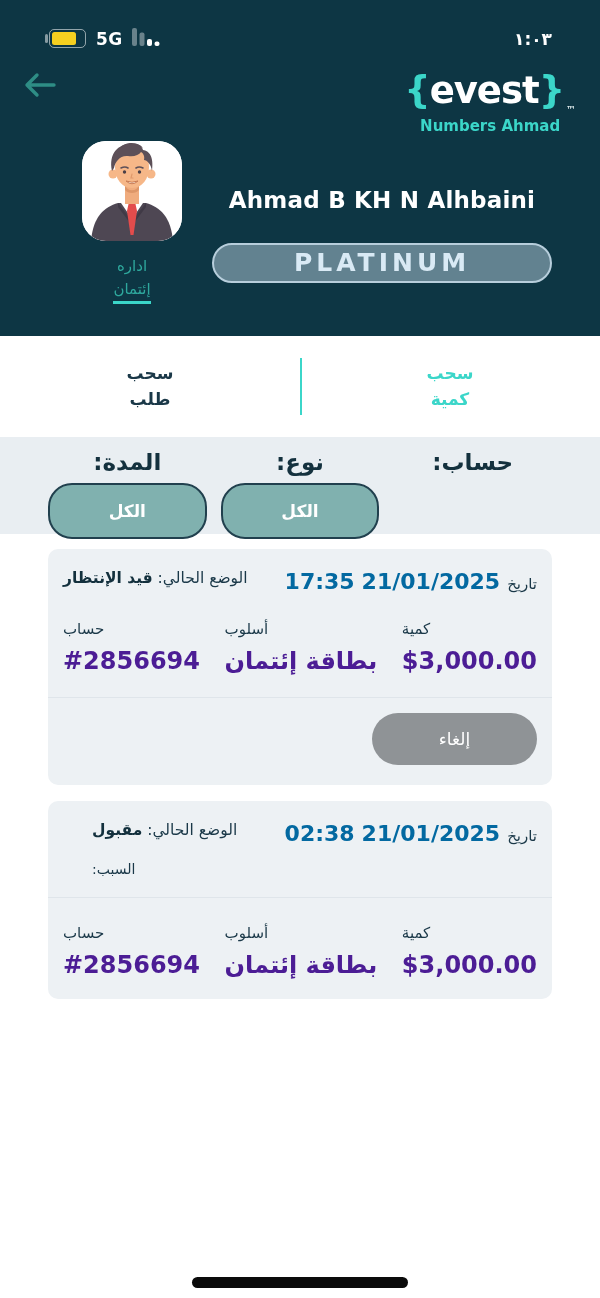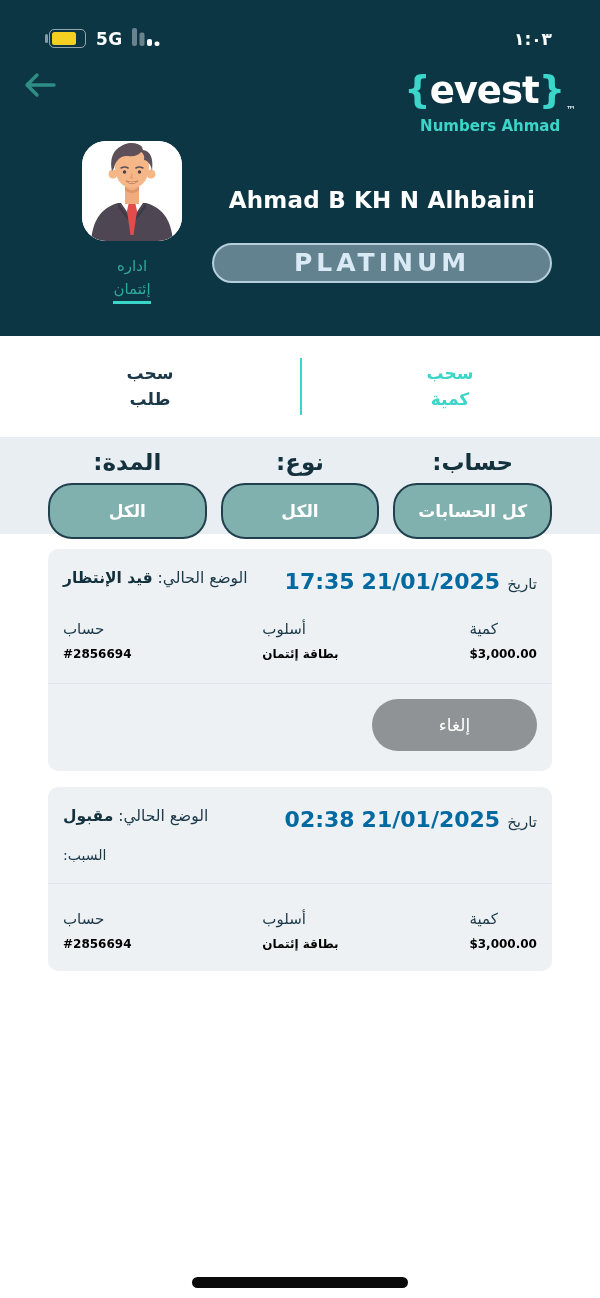--- a/index.html
+++ b/index.html
@@ -60,25 +60,25 @@
   
   .main{padding:15px 48px 0;background:#fff;}
   .card{background:var(--card-bg);border-radius:10px;margin-bottom:16px;overflow:hidden;}
   .card-top{display:flex;flex-direction:row-reverse;justify-content:space-between;align-items:flex-start;padding:20px 15px 0;}
   .date-group{display:flex;flex-direction:row-reverse;gap:7px;align-items:baseline;color:var(--dark-text);}
   .date-group .lbl{font-size:15px;}
   .date-group b{font-size:22px;color:#0369a1;}
   .status-group{font-size:15.5px;color:var(--dark-text);}
   .status-group b{color:#13303D;}
   .reason-line{font-size:14px;color:var(--dark-text);margin-top:22px;}
-  .card-left{ text-align:left;}
+  .card-left{ text-align:left;margin-left:29px;}
   .fields{display:flex;flex-direction:row-reverse;justify-content:space-between;padding:26px 15px 22px;}
   .field{text-align:left;}
   .field .f-lbl{font-size:15px;color:var(--dark-text);margin-bottom:9px;}
-  .field .f-val{font-size:12px;font-weight:bold;color:#000000;}
+  .field .f-val{font-size:24px;font-weight:bold;color:#4c1d95;}
   .card-sep{border-top:1px solid #DFE5EA;}
   .card-footer{display:flex;justify-content:flex-end;padding:15px 15px 20px;}
   .cancel-btn{width:165px;height:52px;border:none;border-radius:28px;background:var(--cancel-gray);
     color:#fff;font-size:17px;font-family:"DejaVu Sans",sans-serif;cursor:pointer;text-align:center;}
   .pad-b{padding-bottom:20px;}
 
   .home-indicator{position:absolute;left:50%;transform:translateX(-50%);bottom:10px;width:216px;height:11px;border-radius:6px;background:#0a0a0a;}
 </style>
 </head>
 <body>
@@ -166,21 +166,20 @@
     <div class="tab tab-teal">
       <span>سحب</span>
       <span>كمية</span>
     </div>
     <div class="tabs-divider"></div>
   </div>
 
   <div class="filters">
     <div class="filter-col">
       <div class="filter-label" dir="rtl">حساب:</div>
-      <button class="filter-btn" dir="rtl">كل الحسابات</button>
     </div>
     <div class="filter-col">
       <div class="filter-label" dir="rtl">نوع:</div>
       <button class="filter-btn" dir="rtl">الكل</button>
     </div>
     <div class="filter-col">
       <div class="filter-label" dir="rtl">المدة:</div>
       <button class="filter-btn" dir="rtl">الكل</button>
     </div>
   </div>

